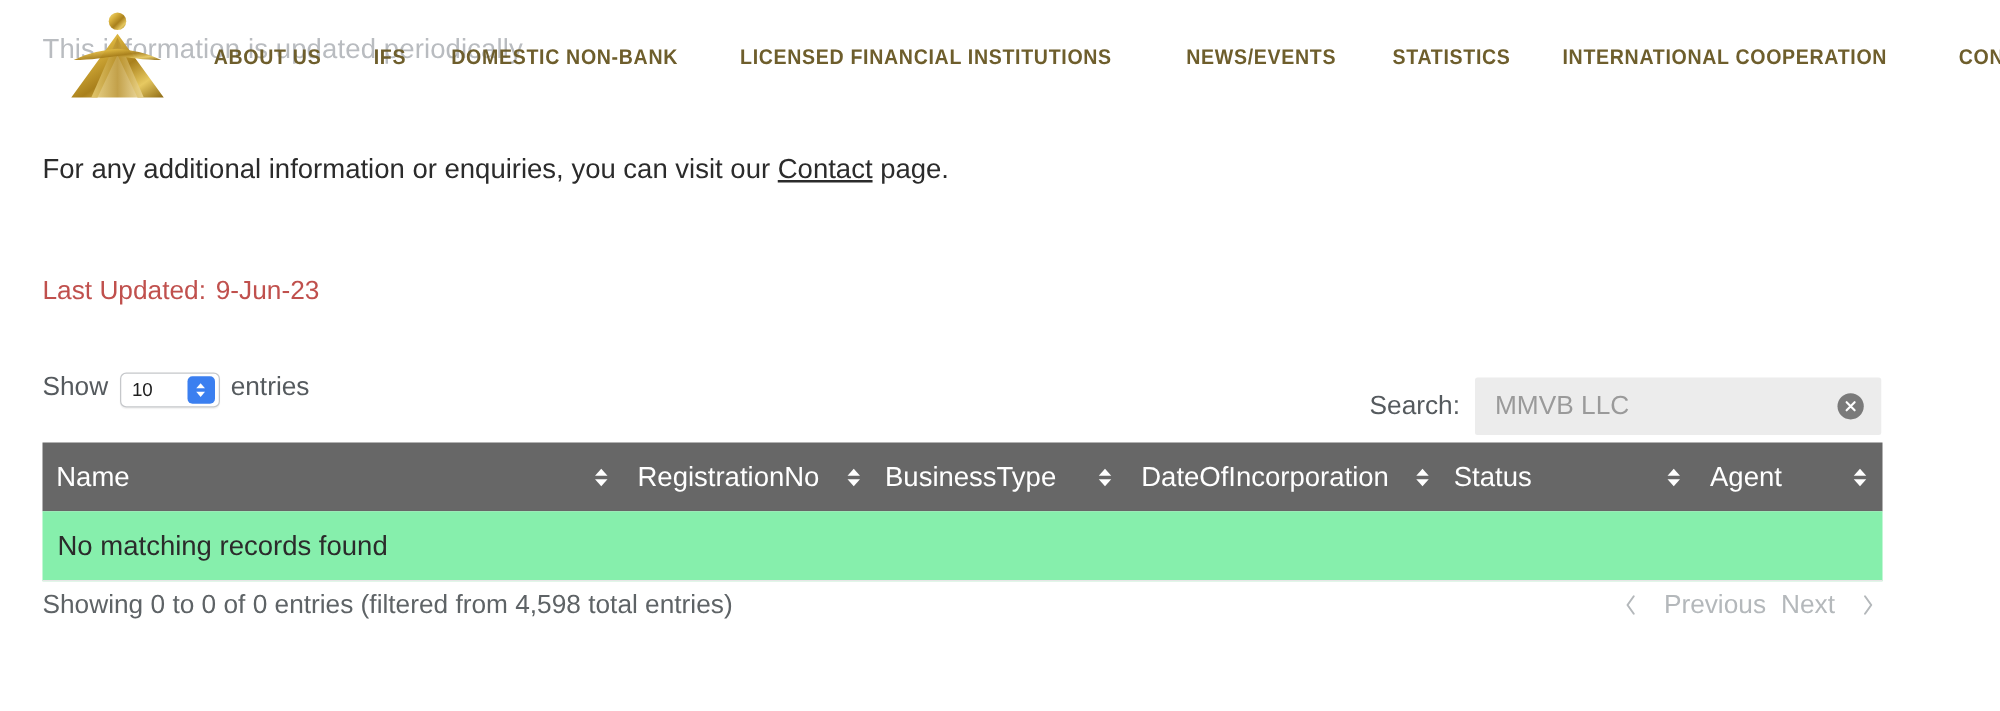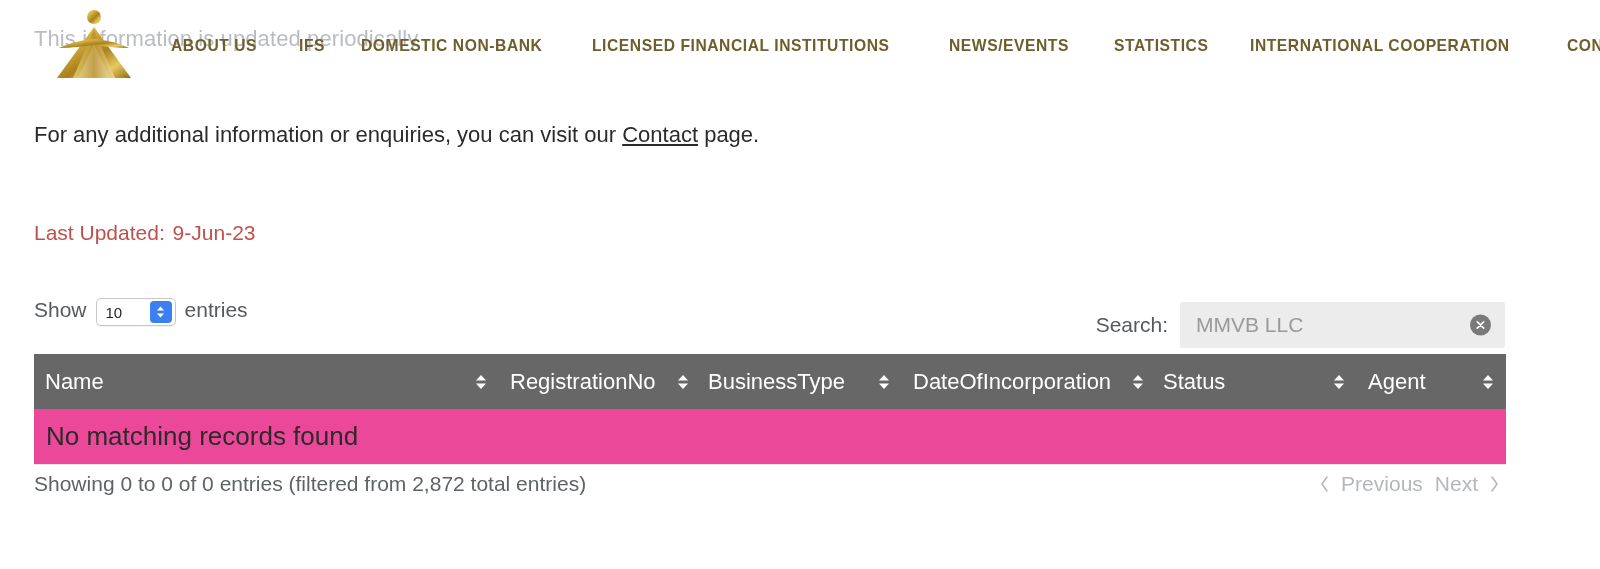--- a/index.html
+++ b/index.html
@@ -219,23 +219,23 @@
   .col-btype{ width: 205px; }
   .col-status{ width: 205px; }
   .col-doi  { width: 250px; }
   .col-agent{ flex: 1 1 auto; }
 
   .dt-empty {
     height: 56px;
     display: flex;
     align-items: center;
     padding-left: 12px;
-    font-size: 26px;
+    font-size: 22px;
     color: #2b2b2b;
-    background: #ec4899;
+    background: #86efac;
     border-bottom: 1px solid #e6e6e6;
   }
 
   .dt-foot {
     position: absolute;
     left: 34px;
     top: 382px;
     width: 1472px;
     display: flex;
     align-items: center;
@@ -246,21 +246,21 @@
   }
   .dt-paginate {
     display: flex;
     align-items: center;
     gap: 0px;
     color: #b4b8bb;
   }
   .page-btn {
     display: flex;
     align-items: center;
-    gap: 11px;
+    gap: 21px;
     padding: 0 6px;
     cursor: default;
     color: #b4b8bb;
   }
   .page-btn svg { display: block; }
 </style>
 </head>
 <body>
 
 <div class="site-header">
@@ -399,21 +399,21 @@
           </svg>
         </span>
       </div>
 
     </div>
 
     <div class="dt-empty">No matching records found</div>
   </div>
 
   <div class="dt-foot">
-    <div>Showing 0 to 0 of 0 entries (filtered from 2,872 total entries)</div>
+    <div>Showing 0 to 0 of 0 entries (filtered from 4,598 total entries)</div>
     <div class="dt-paginate">
       <span class="page-btn">
         <span>
           <svg width="11" height="18" viewBox="0 0 11 18" aria-hidden="true">
             <path d="M8 2 L3 9 L8 16" stroke="#b4b8bb" stroke-width="1.6" fill="none" stroke-linecap="round" stroke-linejoin="round"></path>
           </svg>
         </span>
         <span>Previous</span>
       </span>
       <span class="page-btn">

